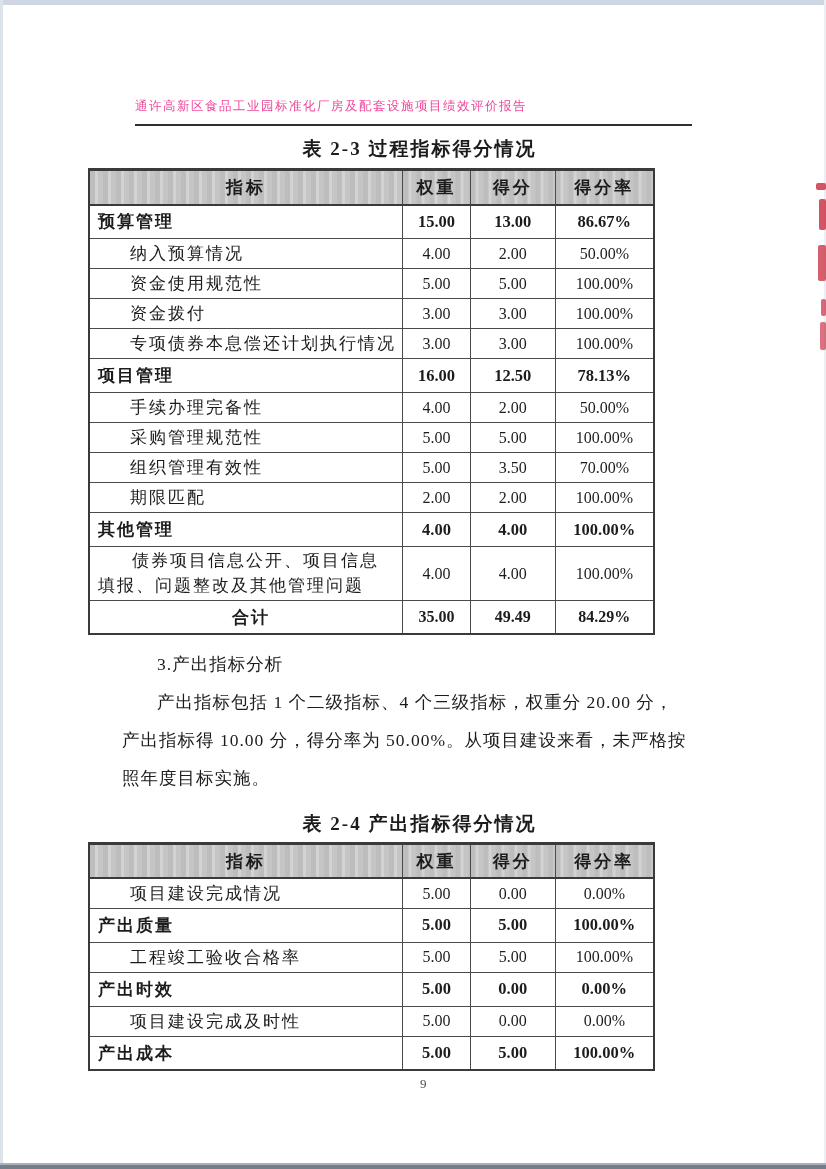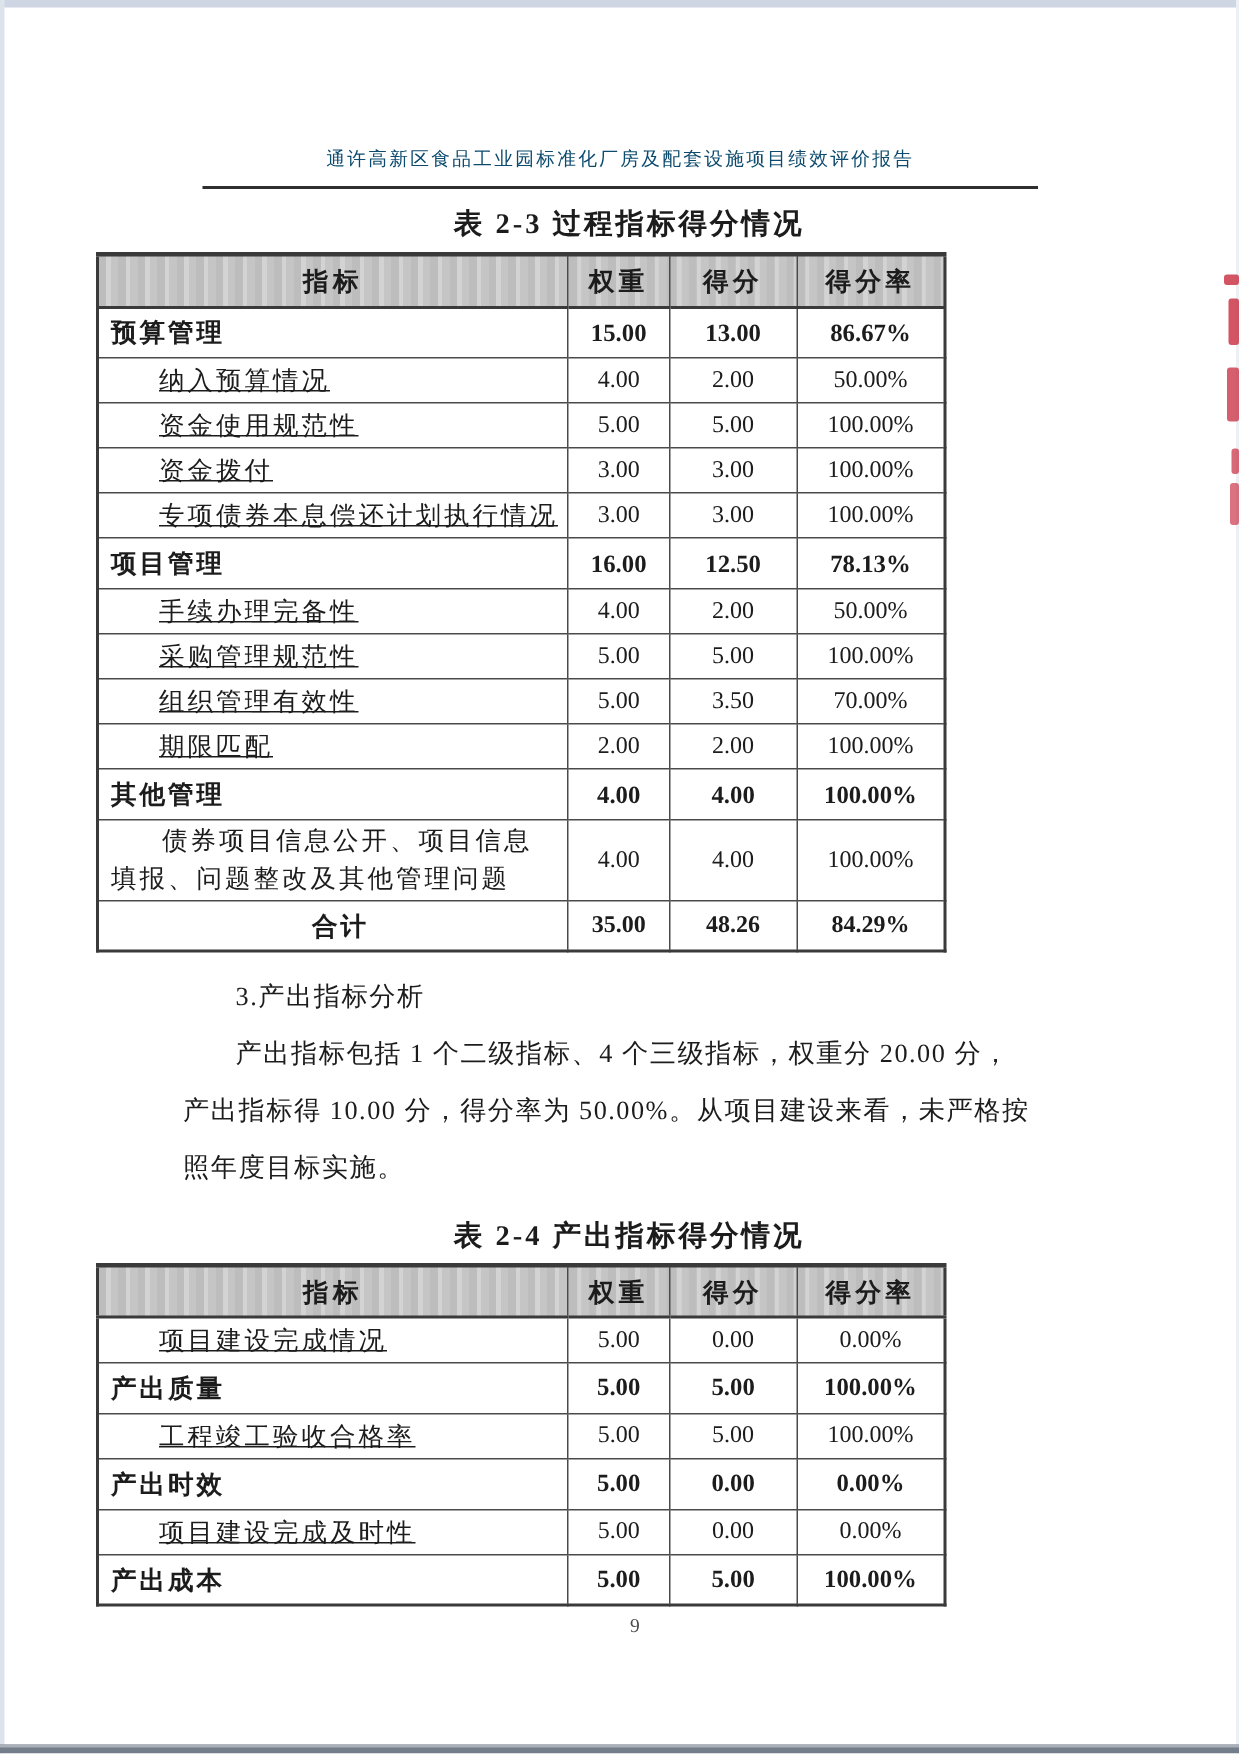--- a/index.html
+++ b/index.html
@@ -20,37 +20,37 @@
   
   .stamp-frag { position: absolute; background: #cb3749; border-radius: 2px; opacity: .85; }
   .sf1 { right: 0; top: 183px; width: 10px; height: 7px; }
   .sf2 { right: 0; top: 199px; width: 7px;  height: 31px; }
   .sf3 { right: 0; top: 245px; width: 8px;  height: 36px; opacity: .8; }
   .sf4 { right: 0; top: 299px; width: 5px;  height: 17px; opacity: .75; }
   .sf5 { right: 0; top: 322px; width: 6px;  height: 28px; opacity: .7; }
 
   .doc-header {
     position: absolute; left: 135px; top: 98px; width: 557px;
-    text-align: center; font-size: 12.5px; letter-spacing: 1.5px; color: #0c4a6e;
+    text-align: left; font-size: 12.5px; letter-spacing: 1.5px; color: #ec4899;
   }
   .header-rule {
     position: absolute; left: 135px; top: 124px; width: 557px;
     border-bottom: 2px solid #2f2f2f;
   }
 
   .content { position: absolute; left: 0; top: 132px; width: 802px; }
 
   .table-title {
     margin: 4px 0 6px 137px; width: 565px;
     text-align: center; font-weight: bold; font-size: 19px; letter-spacing: 2px;
   }
   .table-title.second { margin-top: 14px; margin-bottom: 5px; }
 
   table.score-table {
-    margin-left: 64px; width: 567px;
+    margin-left: 88px; width: 567px;
     border-collapse: collapse;
     border: 2px solid #3a3a3a;
     border-top-width: 3px;
     table-layout: fixed;
   }
   table.score-table th, table.score-table td {
     border: 1px solid #4a4a4a;
     vertical-align: middle;
   }
   table.score-table th {
@@ -58,21 +58,21 @@
     background: repeating-linear-gradient(90deg,
       #bdbdbd 0px, #bdbdbd 5px, #d3d3d3 5px, #d3d3d3 8px, #c5c5c5 8px, #c5c5c5 13px);
     border-bottom: 2px solid #3a3a3a;
   }
   td.label { font-size: 17px; letter-spacing: 2px; padding: 2px 6px 2px 8px; }
   td.num   { font-size: 16px; text-align: center; font-family: "Liberation Serif", serif; }
 
   tr.row-section td { height: 34px; font-weight: bold; }
   tr.row-section td.num { font-size: 16.5px; }
   tr.row-sub td { height: 30px; }
-  tr.row-sub td.label { padding-left: 40px; text-decoration: underline; }
+  tr.row-sub td.label { padding-left: 40px; }
   tr.row-sub-wrap td { height: 50px; }
   tr.row-sub-wrap td.label { padding-left: 8px; padding-right: 23px; text-indent: 2em; line-height: 1.45; }
   tr.row-total td { height: 33px; font-weight: bold; }
   tr.row-total td.label { text-align: center; padding-left: 16px; text-indent: 0; }
 
   .body-text { margin: 10px 0 0 122px; width: 588px; font-size: 17.5px; letter-spacing: 1px; }
   .body-line { line-height: 38px; white-space: nowrap; }
   .body-line.indented { padding-left: 35px; }
 
   .page-number {
@@ -185,21 +185,21 @@
         </tr>
         <tr class="row-sub-wrap">
           <td class="label">债券项目信息公开、项目信息填报、问题整改及其他管理问题</td>
           <td class="num">4.00</td>
           <td class="num">4.00</td>
           <td class="num">100.00%</td>
         </tr>
         <tr class="row-total">
           <td class="label">合计</td>
           <td class="num">35.00</td>
-          <td class="num">48.26</td>
+          <td class="num">49.49</td>
           <td class="num">84.29%</td>
         </tr>
       </tbody>
   </table>
 
   <div class="body-text">
       <div class="body-line indented">3.产出指标分析</div>
       <div class="body-line indented">产出指标包括 1 个二级指标、4 个三级指标，权重分 20.00 分，</div>
       <div class="body-line">产出指标得 10.00 分，得分率为 50.00%。从项目建设来看，未严格按</div>
       <div class="body-line">照年度目标实施。</div>

